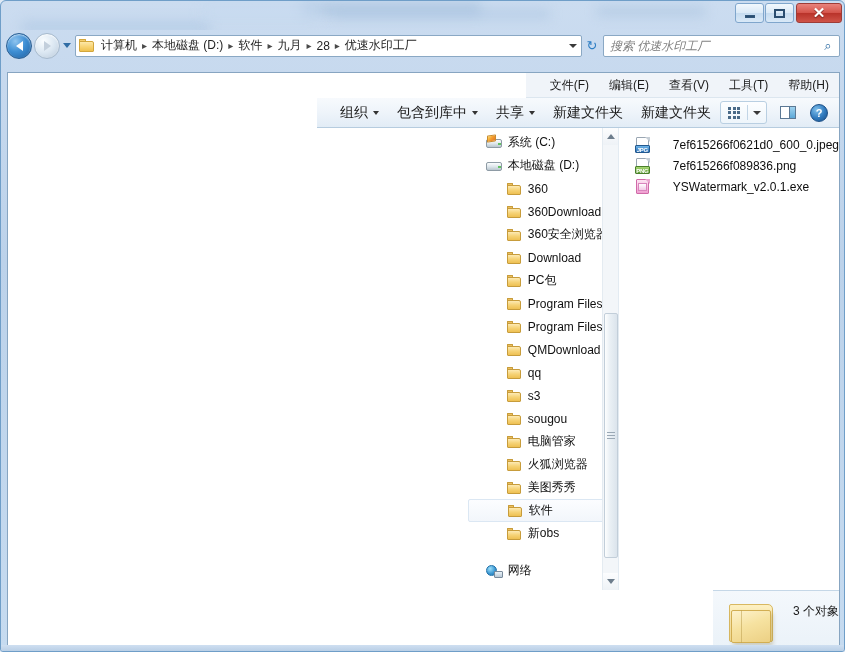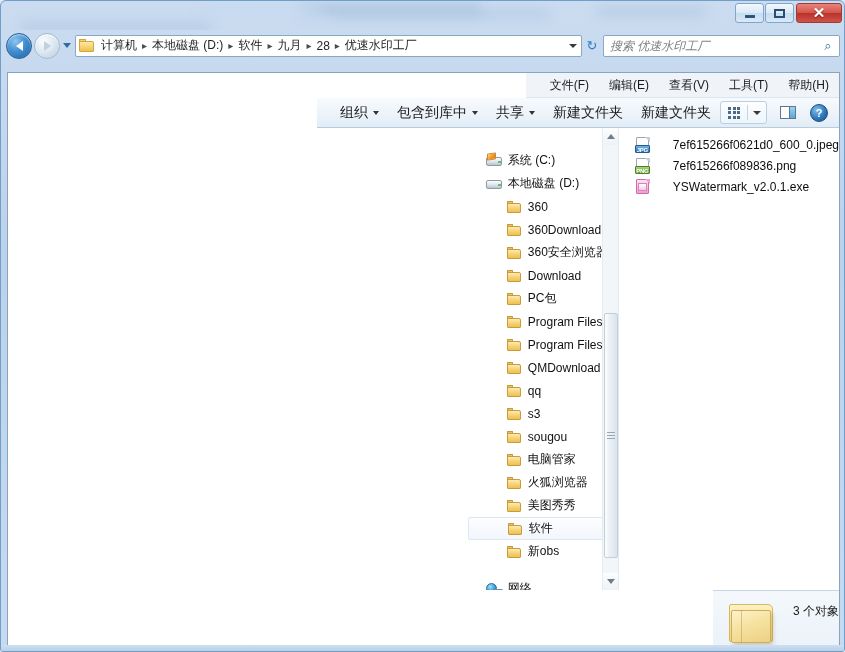--- a/index.html
+++ b/index.html
@@ -395,21 +395,21 @@
     flex: 0 0 152px;
     position: relative;
     background: #ffffff;
     overflow: hidden;
     border-right: 1px solid #e3ebf2;
   }
   #navlist {
     position: absolute;
     left: 0; top: 0;
     width: 140px;
-    padding-top: 21px;
+    padding-top: 3px;
   }
   .navitem {
     display: flex;
     align-items: center;
     height: 23px;
     padding-left: 20px;
     font-size: 12px;
     color: #101010;
     white-space: nowrap;
     cursor: default;

